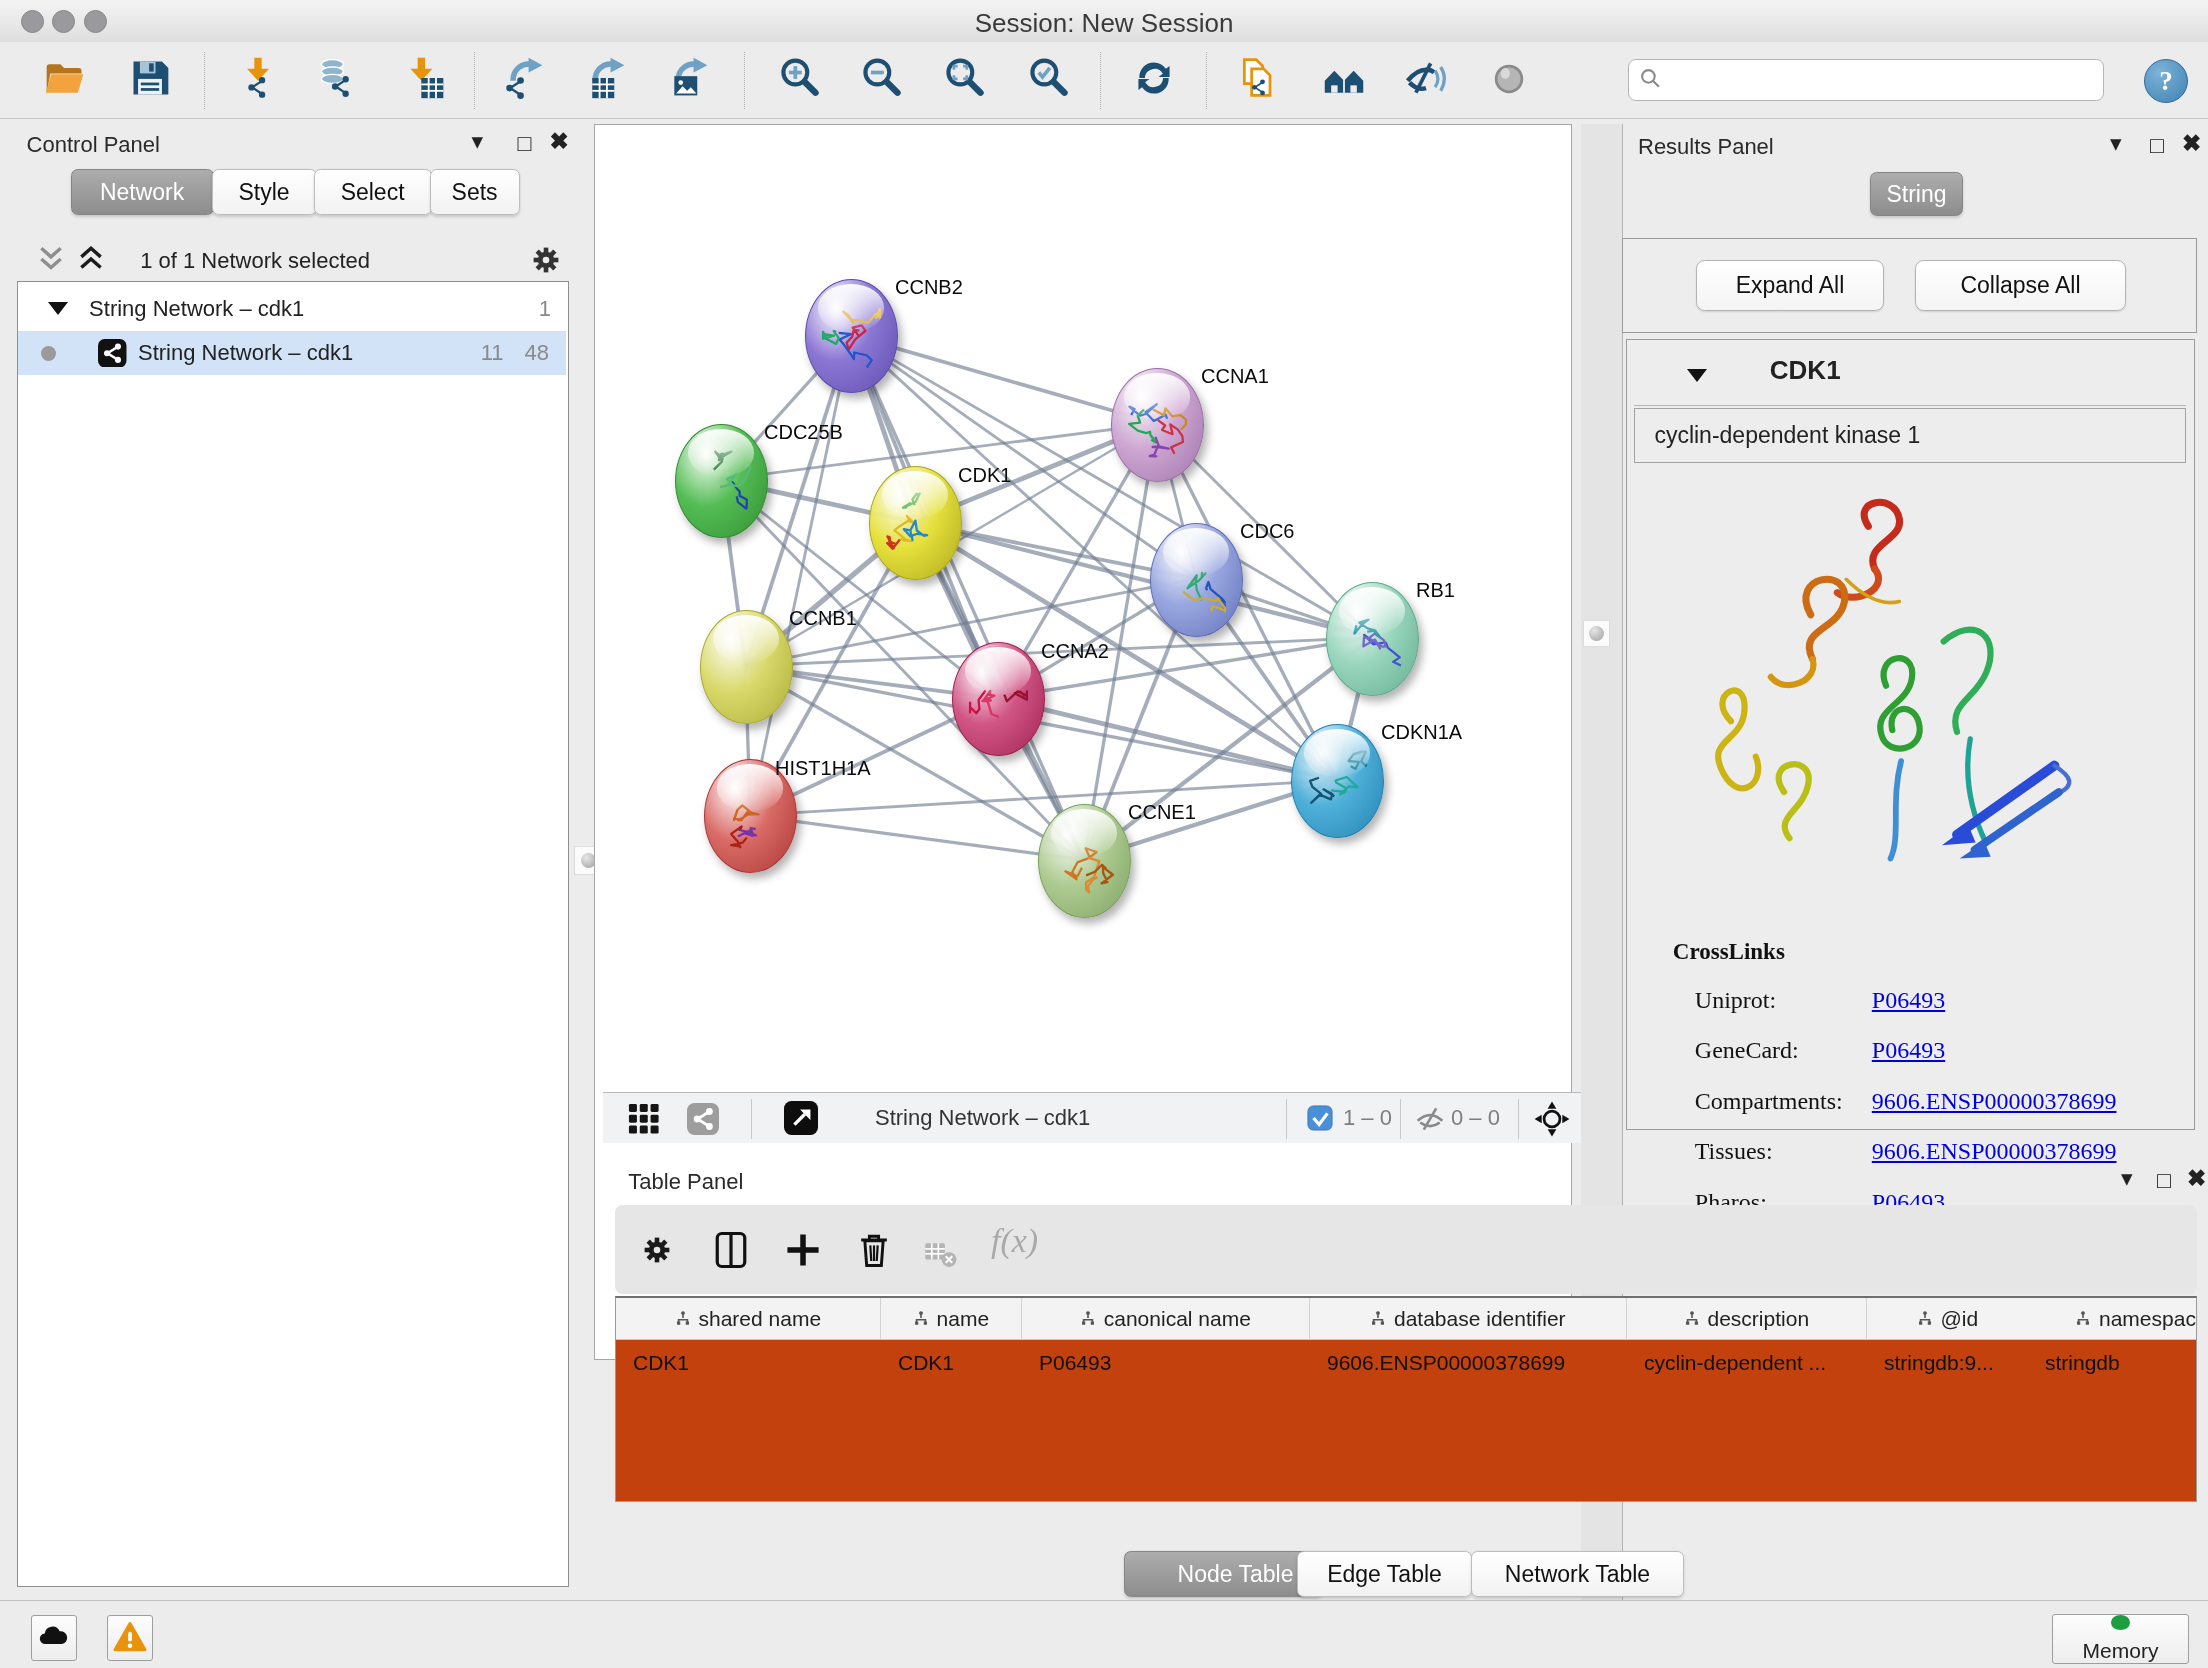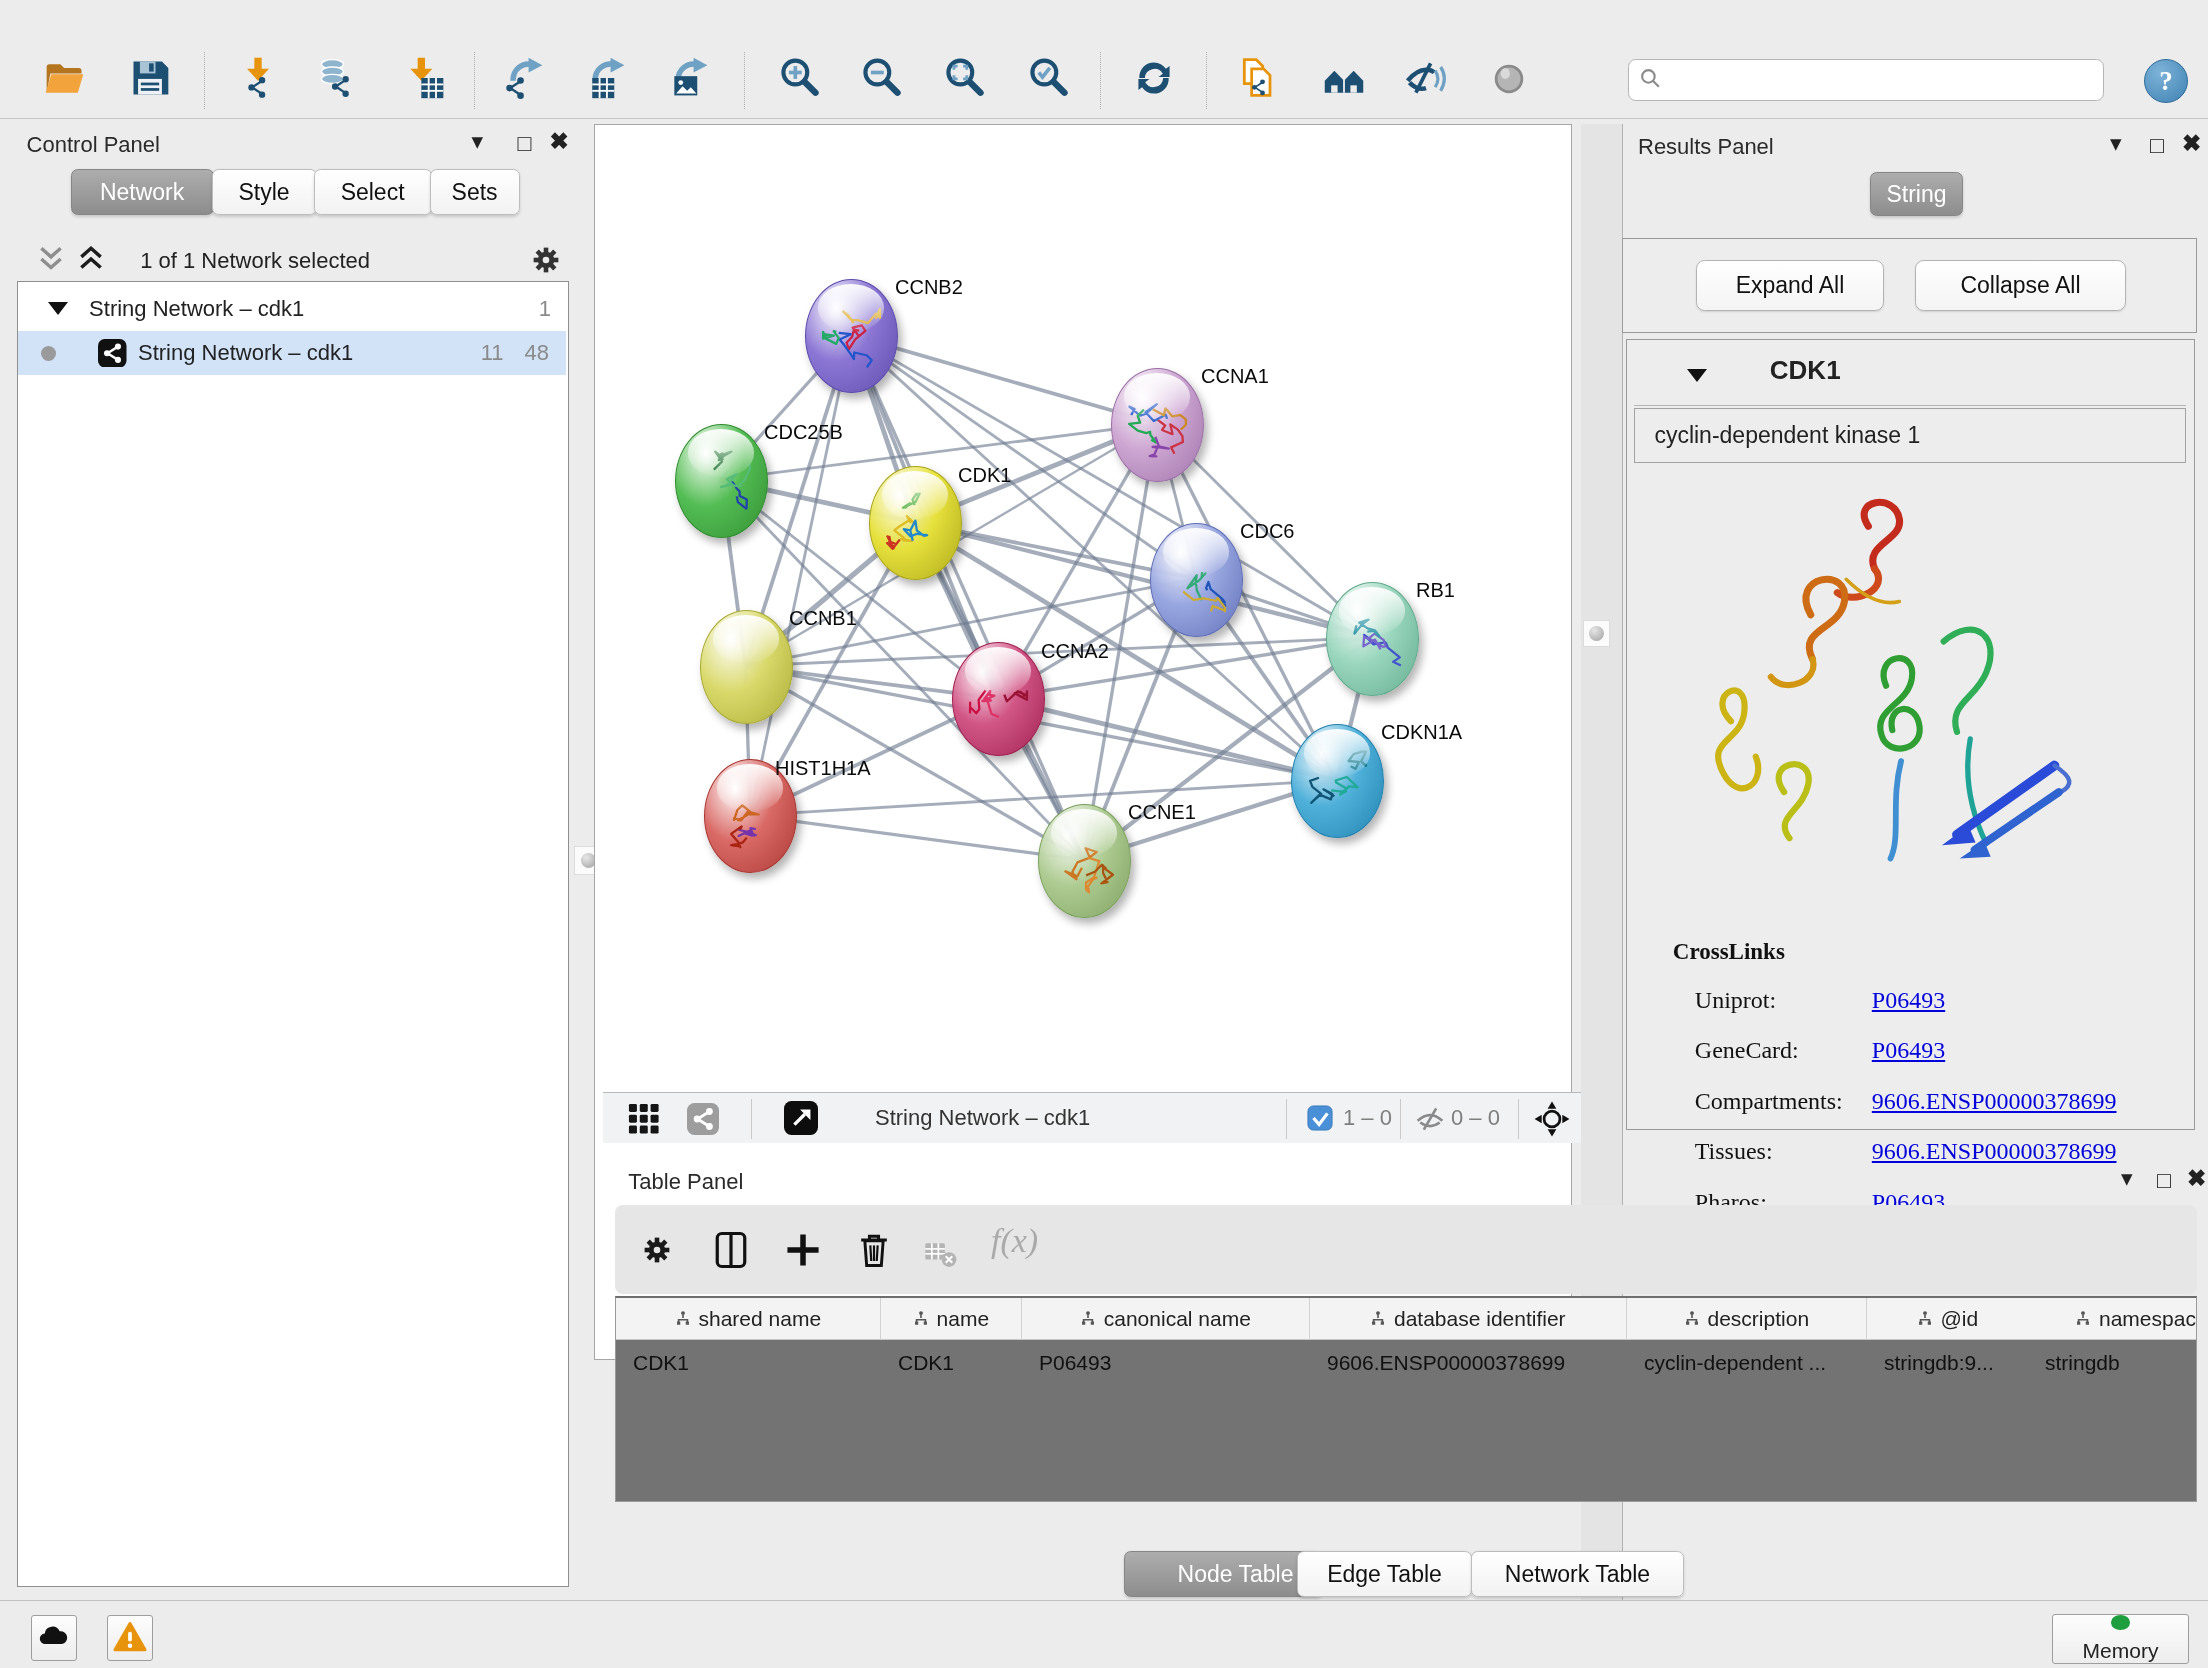--- a/index.html
+++ b/index.html
@@ -49,37 +49,43 @@
   .handle{background:#fbfbfb;border:1px solid #dcdcdc;display:flex;align-items:center;justify-content:center;}
   .handle .dot{width:15px;height:15px;border-radius:50%;background:radial-gradient(circle at 35% 30%,#e6e6e6,#9f9f9f);}
   
   .rpanel{left:1622px;top:124px;width:587px;height:1476px;}
   .rbox{border:1.9px solid #9a9a9a;background:#ededed;box-sizing:border-box;}
   .serif{font-family:"Liberation Serif",serif;}
   .xlink{color:#0000dd;text-decoration:underline;}
   
   .tpanel{left:615px;top:1158px;width:1593px;height:442px;}
   .ttoolbar{left:0;top:47px;width:1582px;height:89px;background:#e6e6e6;border-radius:7.6px;}
-  .tbl{left:0;top:138px;width:1582px;height:206px;background:#737373;border:1px solid #9a9a9a;
+  .tbl{left:0;top:138px;width:1582px;height:206px;background:#c2410c;border:1px solid #9a9a9a;
        border-top:2.9px solid #6e6e6e;box-sizing:border-box;overflow:hidden;}
   .hcell{position:absolute;top:0;height:42px;background:#f3f3f3;border-right:1px solid #d2d2d2;
          border-bottom:1px solid #c6c6c6;display:flex;align-items:center;justify-content:center;
          gap:7.6px;font-size:21px;color:#222;box-sizing:border-box;}
   .dcell{position:absolute;top:44px;height:42px;display:flex;align-items:center;padding-left:17px;
          font-size:21px;color:#111;box-sizing:border-box;white-space:nowrap;overflow:hidden;}
   
   .sbar{left:0;top:1600px;width:2208px;height:68px;background:#ececec;border-top:1px solid #c2c2c2;}
   .sbtn{border:1.9px solid #9e9e9e;background:linear-gradient(#fdfdfd,#ededed);border-radius:3px;
         display:flex;align-items:center;justify-content:center;flex-direction:column;}
 </style>
 </head>
 <body>
 
 <div id="app">
 
+  <div class="abs titlebar">
+    <div class="abs light" style="left:21px;"></div>
+    <div class="abs light" style="left:52px;"></div>
+    <div class="abs light" style="left:84px;"></div>
+    <div class="abs wintitle">Session: New Session</div>
+  </div>
 
   <div class="abs toolbar">
     <div class="abs search">
       <span>
         <svg width="23" height="23" viewBox="0 0 22 22">
             <circle cx="9" cy="9" r="6" stroke="#8a8a8a" stroke-width="2" fill="none"></circle>
             <line x1="13.5" y1="13.5" x2="19" y2="19" stroke="#8a8a8a" stroke-width="2"></line>
           </svg>
       </span>
       <input placeholder="" style="">

